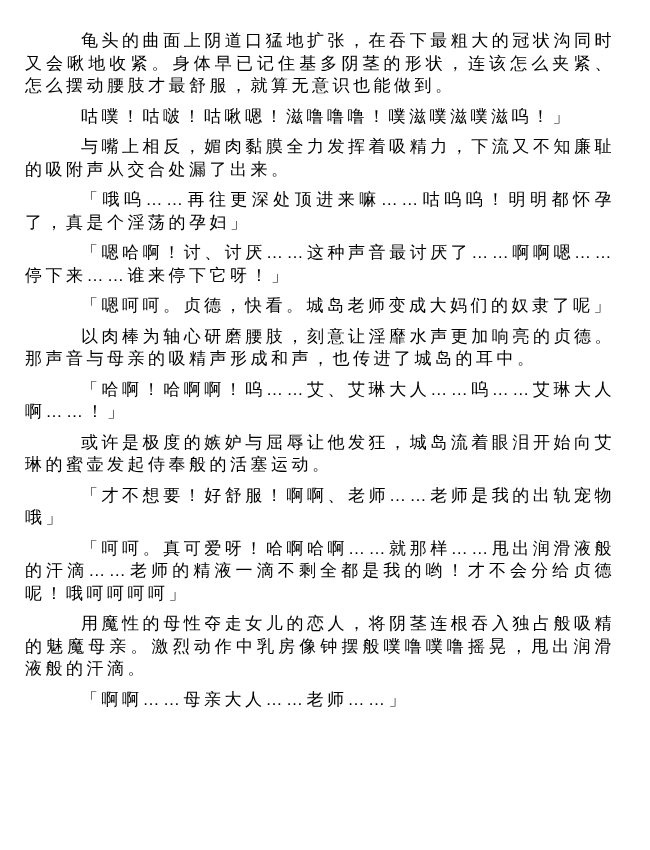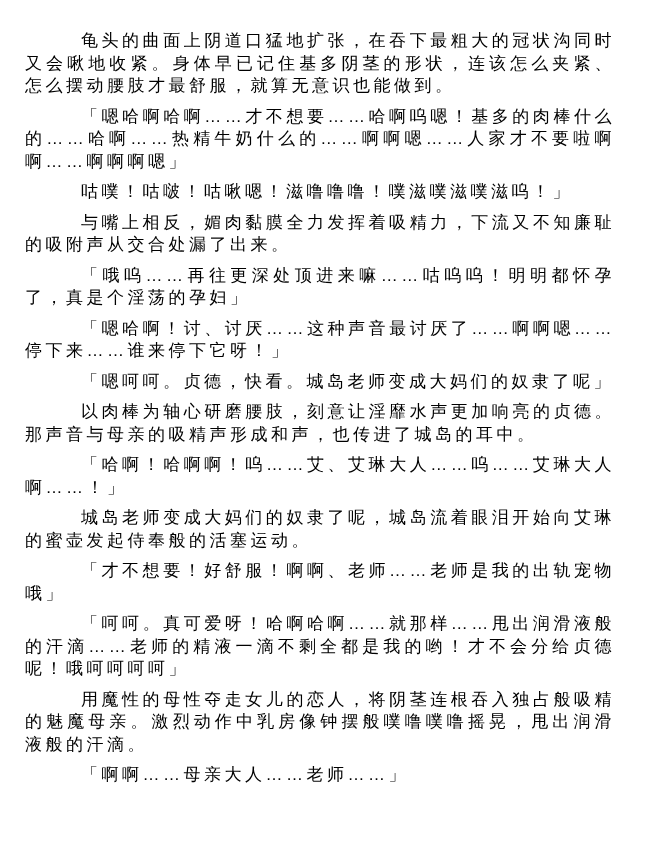--- a/index.html
+++ b/index.html
@@ -31,27 +31,26 @@
       text-justify: inter-character;
       word-break: break-all;
     }
   </style>
 </head>
 <body>
 
 <div class="page">
   <div class="text-body">
       <p>龟头的曲面上阴道口猛地扩张，在吞下最粗大的冠状沟同时又会啾地收紧。身体早已记住基多阴茎的形状，连该怎么夹紧、怎么摆动腰肢才最舒服，就算无意识也能做到。</p>
-      <p>「嗯哈啊哈啊……才不想要……哈啊呜嗯！基多的肉棒什么的……哈啊……热精牛奶什么的……啊啊嗯……人家才不要啦啊啊……啊啊啊嗯」</p>
       <p>咕噗！咕啵！咕啾嗯！滋噜噜噜！噗滋噗滋噗滋呜！」</p>
       <p>与嘴上相反，媚肉黏膜全力发挥着吸精力，下流又不知廉耻的吸附声从交合处漏了出来。</p>
       <p>「哦呜……再往更深处顶进来嘛……咕呜呜！明明都怀孕了，真是个淫荡的孕妇」</p>
       <p>「嗯哈啊！讨、讨厌……这种声音最讨厌了……啊啊嗯……停下来……谁来停下它呀！」</p>
       <p>「嗯呵呵。贞德，快看。城岛老师变成大妈们的奴隶了呢」</p>
       <p>以肉棒为轴心研磨腰肢，刻意让淫靡水声更加响亮的贞德。那声音与母亲的吸精声形成和声，也传进了城岛的耳中。</p>
       <p>「哈啊！哈啊啊！呜……艾、艾琳大人……呜……艾琳大人啊……！」</p>
-      <p>城岛老师变成大妈们的奴隶了呢，城岛流着眼泪开始向艾琳的蜜壶发起侍奉般的活塞运动。</p>
+      <p>或许是极度的嫉妒与屈辱让他发狂，城岛流着眼泪开始向艾琳的蜜壶发起侍奉般的活塞运动。</p>
       <p>「才不想要！好舒服！啊啊、老师……老师是我的出轨宠物哦」</p>
       <p>「呵呵。真可爱呀！哈啊哈啊……就那样……甩出润滑液般的汗滴……老师的精液一滴不剩全都是我的哟！才不会分给贞德呢！哦呵呵呵呵」</p>
       <p>用魔性的母性夺走女儿的恋人，将阴茎连根吞入独占般吸精的魅魔母亲。激烈动作中乳房像钟摆般噗噜噗噜摇晃，甩出润滑液般的汗滴。</p>
       <p>「啊啊……母亲大人……老师……」</p>
     </div>
 </div>
 
 </body></html>

